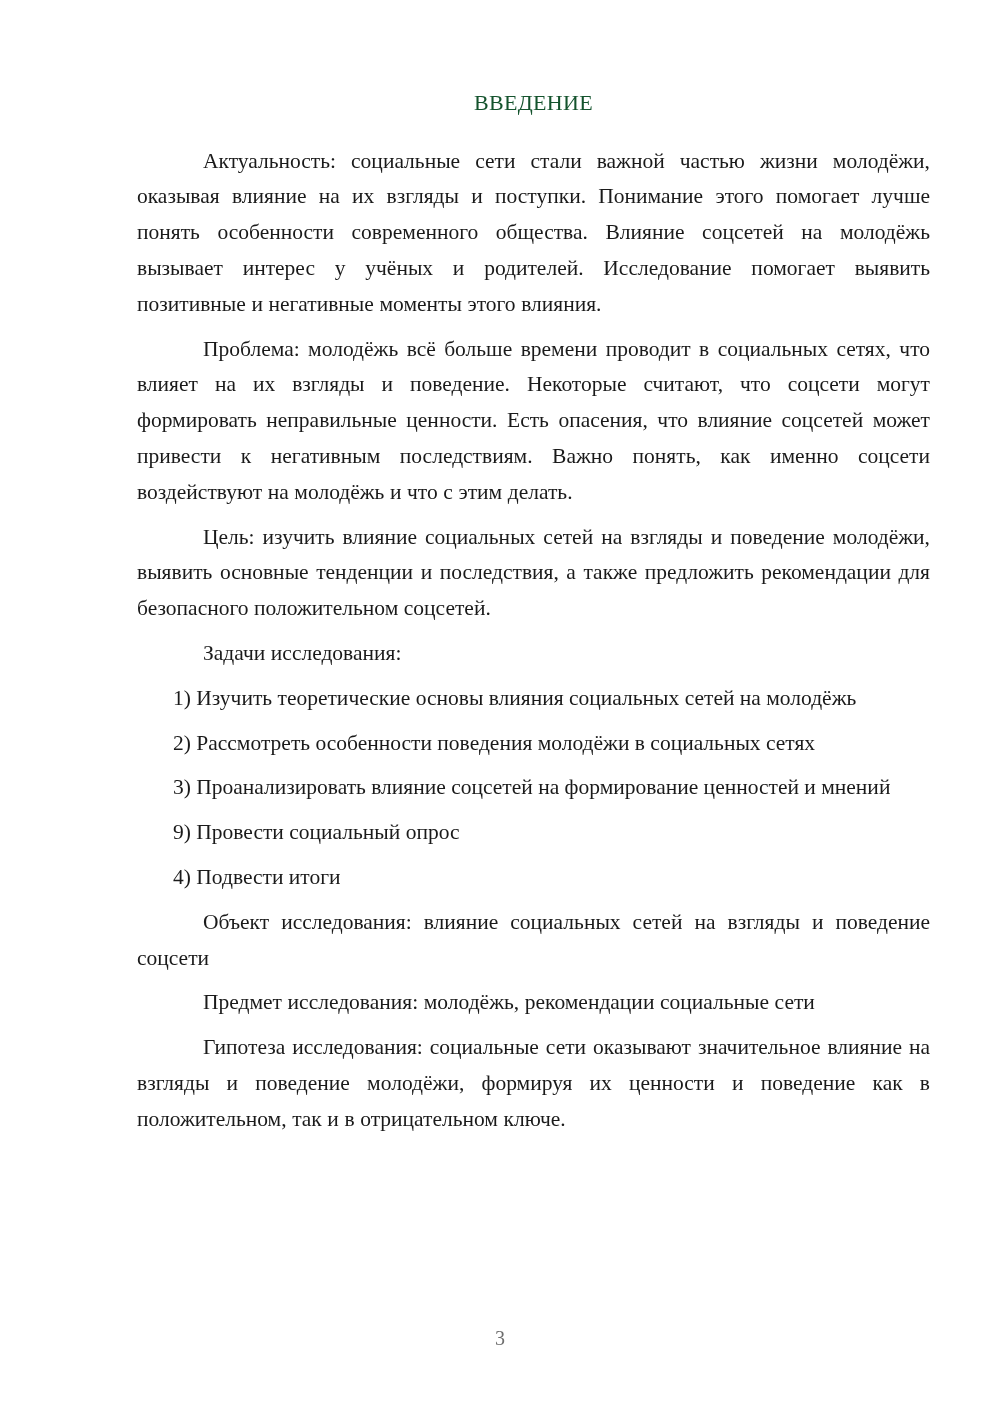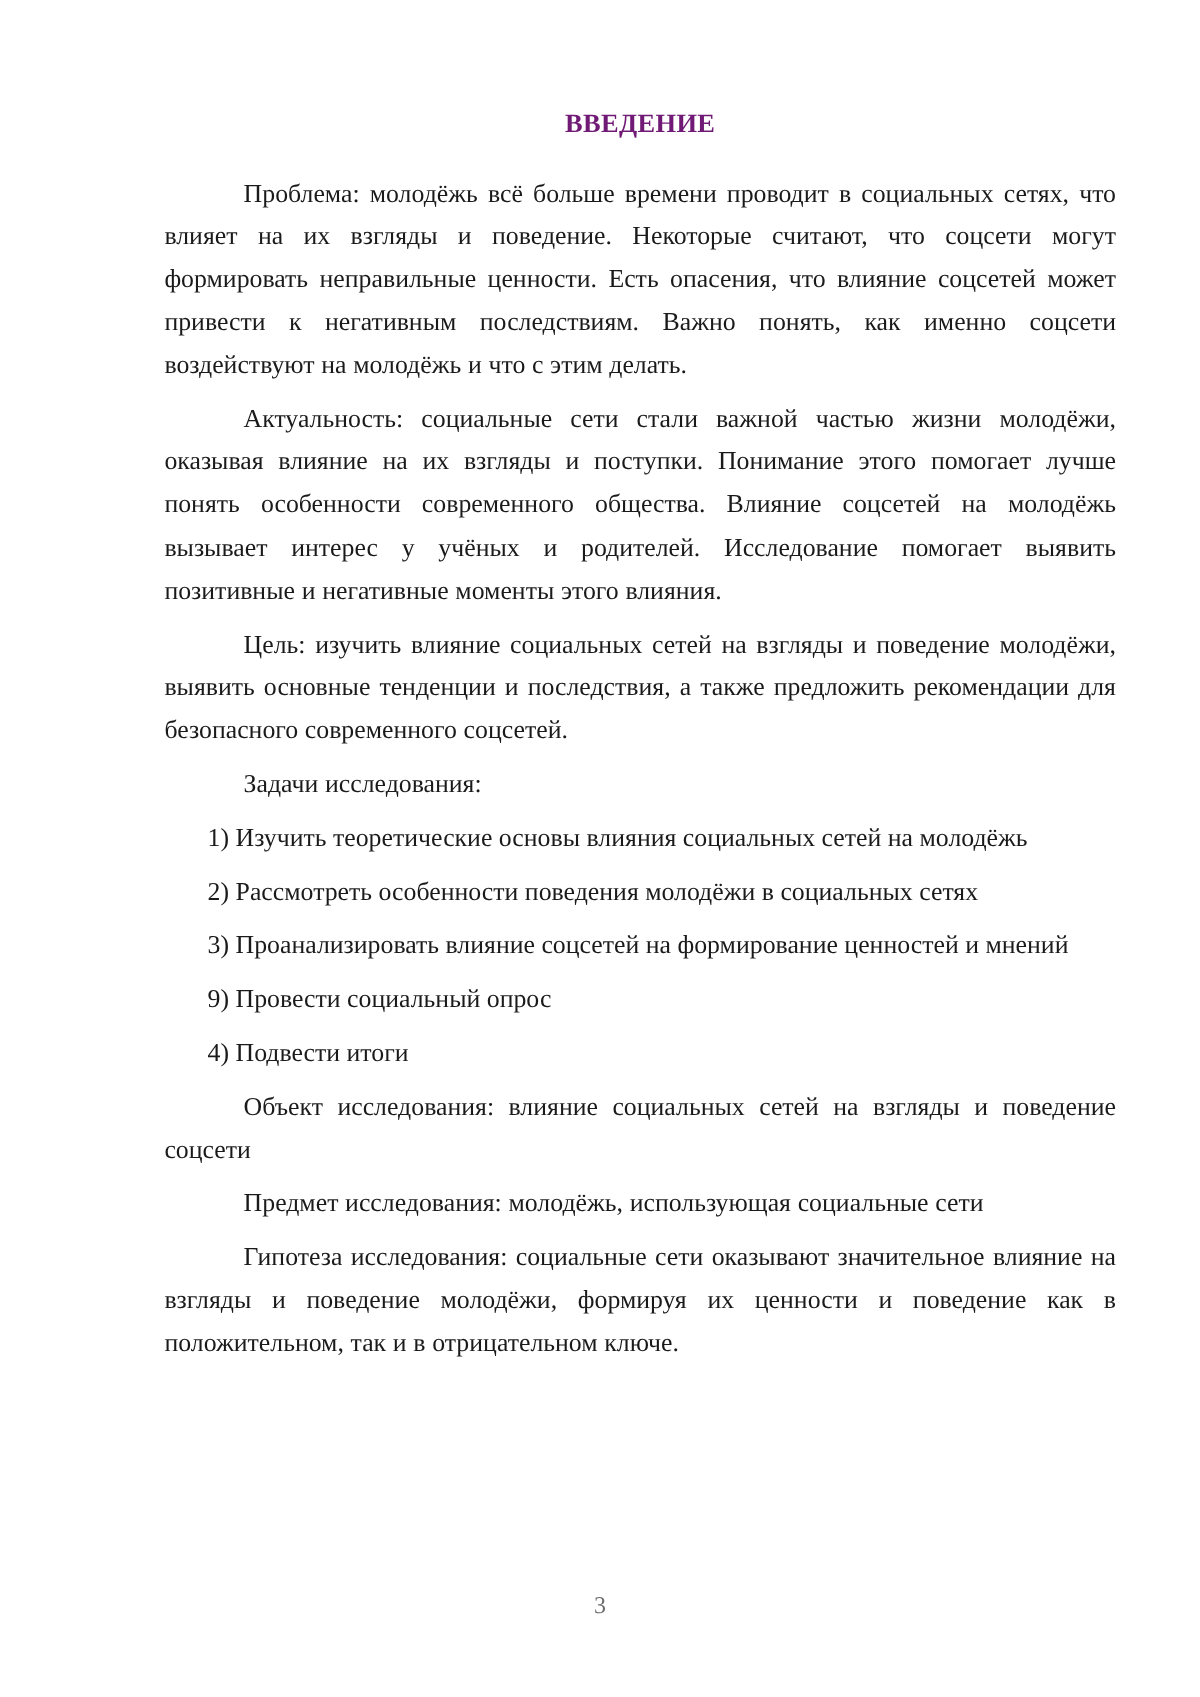--- a/index.html
+++ b/index.html
@@ -20,26 +20,26 @@
     box-sizing: border-box;
   }
   .content {
     position: absolute;
     left: 137px;
     top: 88px;
     width: 793px;
   }
   .doc-title {
     text-align: center;
-    font-weight: bold;
+    font-weight: normal;
     font-size: 22px;
     line-height: 1.35;
     letter-spacing: 0.3px;
     margin: 0 0 26px 0;
-    color: #701a75;
+    color: #14532d;
   }
   .para {
     text-align: justify;
     text-align-last: left;
     font-size: 21.5px;
     line-height: 35.8px;
     margin: 0 0 9px 0;
     text-indent: 66px;
     hyphens: none;
     word-spacing: 0.2px;
@@ -74,41 +74,41 @@
 </style>
 </head>
 <body>
 
 <div class="page">
 
   <div class="content">
 
     <h1 class="doc-title">ВВЕДЕНИЕ</h1>
 
+    <p class="para">Актуальность: социальные сети стали важной частью жизни молодёжи, оказывая влияние на их взгляды и поступки. Понимание этого помогает лучше понять особенности современного общества. Влияние соцсетей на молодёжь вызывает интерес у учёных и родителей. Исследование помогает выявить позитивные и негативные моменты этого влияния.</p>
+
     <p class="para">Проблема: молодёжь всё больше времени проводит в социальных сетях, что влияет на их взгляды и поведение. Некоторые считают, что соцсети могут формировать неправильные ценности. Есть опасения, что влияние соцсетей может привести к негативным последствиям. Важно понять, как именно соцсети воздействуют на молодёжь и что с этим делать.</p>
 
-    <p class="para">Актуальность: социальные сети стали важной частью жизни молодёжи, оказывая влияние на их взгляды и поступки. Понимание этого помогает лучше понять особенности современного общества. Влияние соцсетей на молодёжь вызывает интерес у учёных и родителей. Исследование помогает выявить позитивные и негативные моменты этого влияния.</p>
-
-    <p class="para">Цель: изучить влияние социальных сетей на взгляды и поведение молодёжи, выявить основные тенденции и последствия, а также предложить рекомендации для безопасного современного соцсетей.</p>
+    <p class="para">Цель: изучить влияние социальных сетей на взгляды и поведение молодёжи, выявить основные тенденции и последствия, а также предложить рекомендации для безопасного положительном соцсетей.</p>
 
     <p class="para short">Задачи исследования:</p>
 
     <p class="list-item">1)  Изучить теоретические основы влияния социальных сетей на молодёжь</p>
 
     <p class="list-item short">2) Рассмотреть особенности поведения молодёжи в социальных сетях</p>
 
     <p class="list-item short">3) Проанализировать влияние соцсетей на формирование ценностей и мнений</p>
 
     <p class="list-item short">9) Провести социальный опрос</p>
 
     <p class="list-item short">4) Подвести итоги</p>
 
     <p class="para">Объект исследования: влияние социальных сетей на взгляды и поведение соцсети</p>
 
-    <p class="para short">Предмет исследования: молодёжь, использующая социальные сети</p>
+    <p class="para short">Предмет исследования: молодёжь, рекомендации социальные сети</p>
 
     <p class="para">Гипотеза исследования: социальные сети оказывают значительное влияние на взгляды и поведение молодёжи, формируя их ценности и поведение как в положительном, так и в отрицательном ключе.</p>
 
   </div>
 
   <div class="page-number">3</div>
 
 </div>
 
 </body></html>

